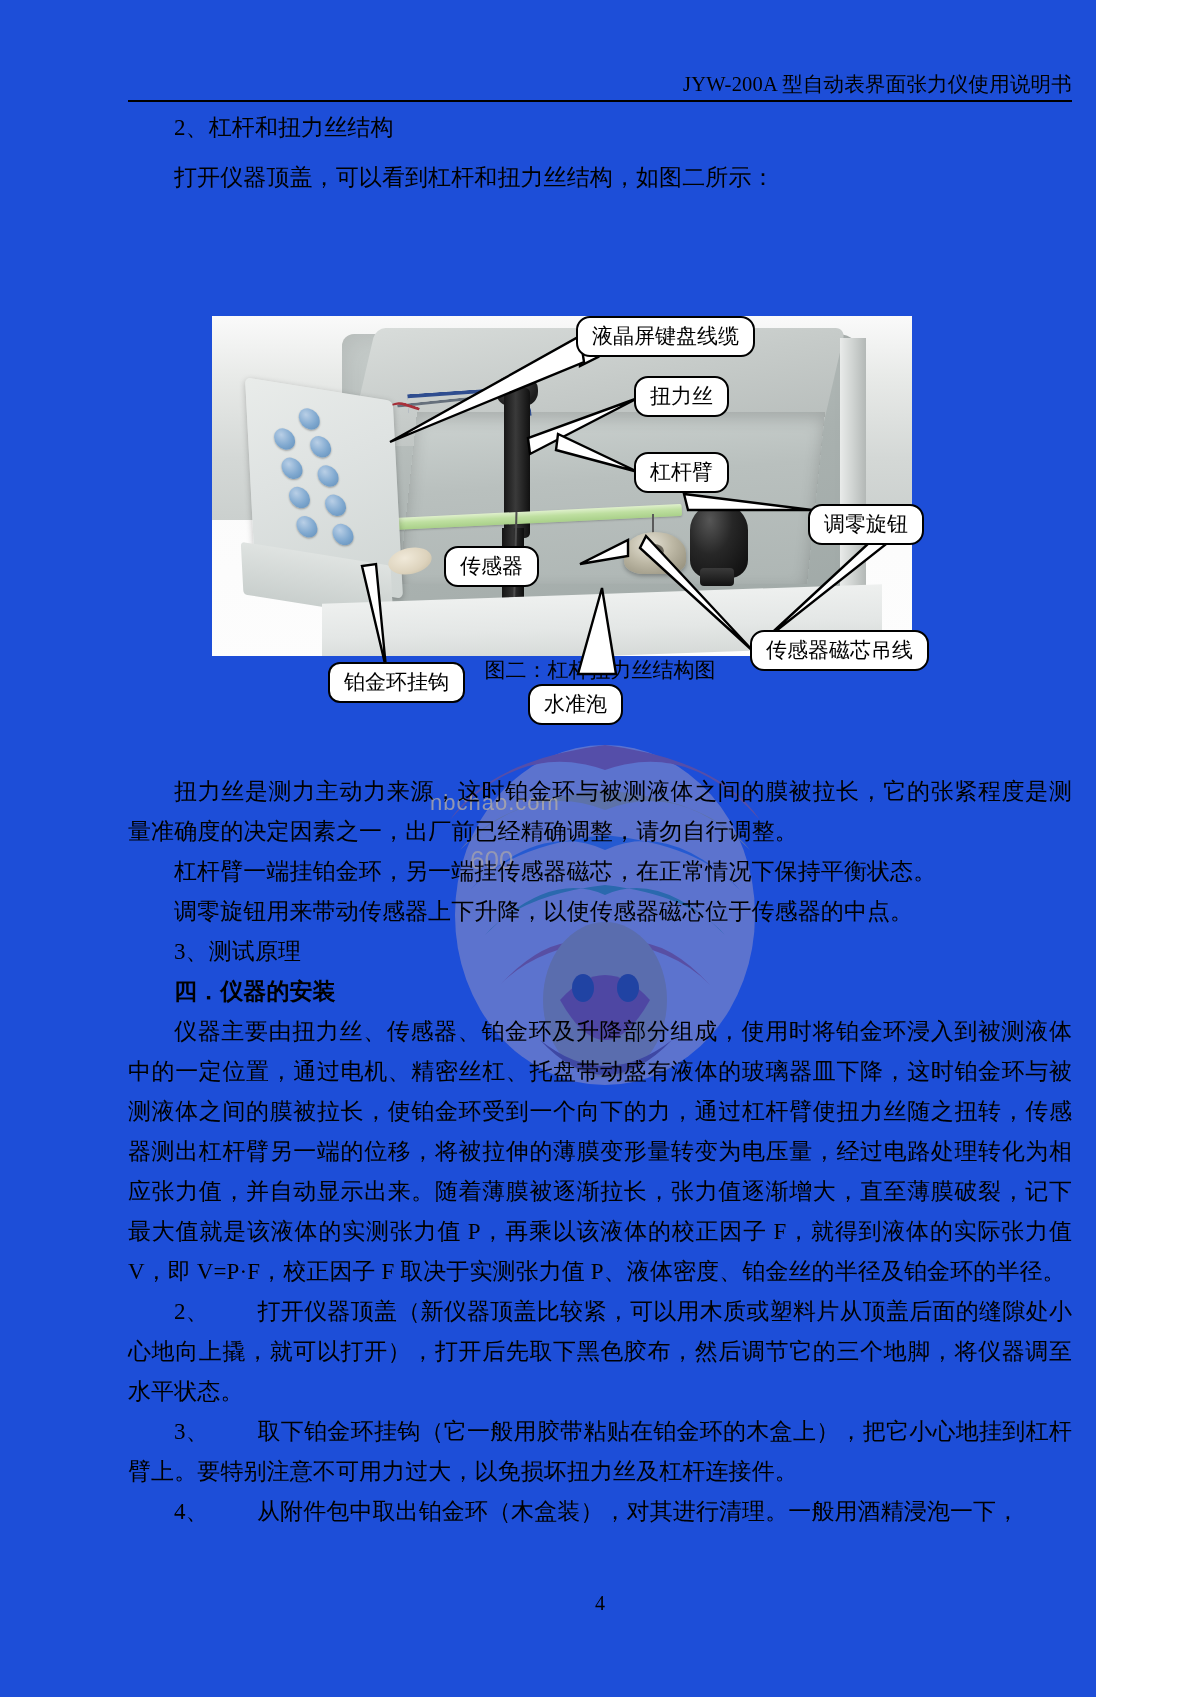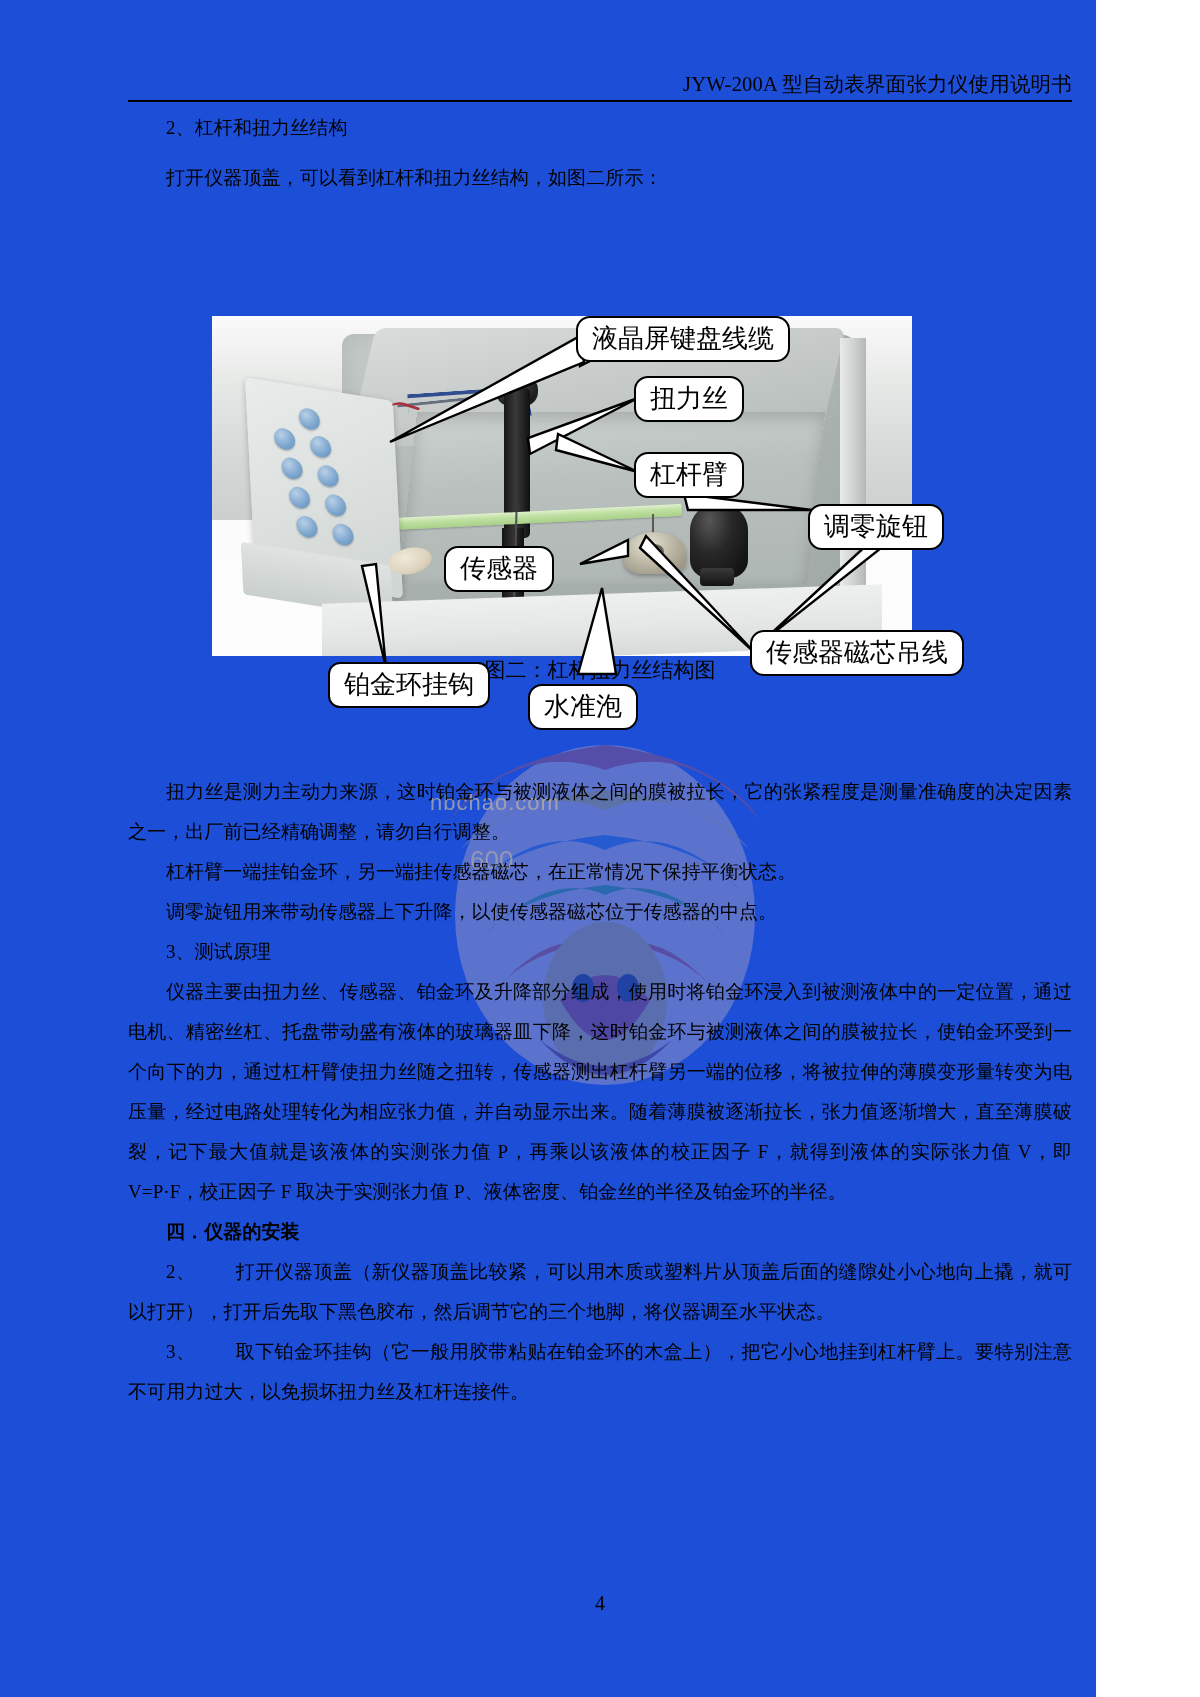--- a/index.html
+++ b/index.html
@@ -40,21 +40,21 @@
   }
   
   .content {
     position: absolute;
     left: 128px;
     top: 108px;
     width: 944px;
   }
   p {
     margin: 0 0 0 0;
-    font-size: 19px;
+    font-size: 23px;
     line-height: 40px;
     text-align: justify;
     text-justify: inter-ideograph;
     letter-spacing: 0.1px;
   }
   p.indent { text-indent: 2em; }
   .numlist { text-indent: 2em; }
   .numlist .gap { display: inline-block; width: 2.1em; }
 
   
@@ -231,21 +231,21 @@
     left: 440px; top: 198px; width: 1.5px; height: 26px;
     background: #5a5a5a;
   }
 
   
   .callout {
     position: absolute;
     background: #fff;
     border: 2.4px solid #000;
     border-radius: 14px;
-    font-size: 26px;
+    font-size: 21px;
     line-height: 1;
     padding: 8px 14px;
     white-space: nowrap;
     z-index: 6;
     text-align: center;
   }
   .leader {
     position: absolute;
     z-index: 5;
     pointer-events: none;
@@ -406,27 +406,30 @@
 
       <div class="fig-caption">图二：杠杆扭力丝结构图</div>
     </div>
 
     <div style="height:86px"></div>
 
     <p class="indent">扭力丝是测力主动力来源，这时铂金环与被测液体之间的膜被拉长，它的张紧程度是测量准确度的决定因素之一，出厂前已经精确调整，请勿自行调整。</p>
     <p class="indent">杠杆臂一端挂铂金环，另一端挂传感器磁芯，在正常情况下保持平衡状态。</p>
     <p class="indent">调零旋钮用来带动传感器上下升降，以使传感器磁芯位于传感器的中点。</p>
     <p class="indent">3、测试原理</p>
+    <p class="indent" style="font-weight:bold">四．仪器的安装</p>
+
     <p class="indent">仪器主要由扭力丝、传感器、铂金环及升降部分组成，使用时将铂金环浸入到被测液体中的一定位置，通过电机、精密丝杠、托盘带动盛有液体的玻璃器皿下降，这时铂金环与被测液体之间的膜被拉长，使铂金环受到一个向下的力，通过杠杆臂使扭力丝随之扭转，传感器测出杠杆臂另一端的位移，将被拉伸的薄膜变形量转变为电压量，经过电路处理转化为相应张力值，并自动显示出来。随着薄膜被逐渐拉长，张力值逐渐增大，直至薄膜破裂，记下最大值就是该液体的实测张力值 P，再乘以该液体的校正因子 F，就得到液体的实际张力值 V，即 V=P·F，校正因子 F 取决于实测张力值 P、液体密度、铂金丝的半径及铂金环的半径。</p>
-
-    <p class="indent" style="font-weight:bold">四．仪器的安装</p>
 
     <p class="numlist">
       <span>2、</span><span class="gap"></span><span>打开仪器顶盖（新仪器顶盖比较紧，可以用木质或塑料片从顶盖后面的缝隙处小心地向上撬，就可以打开），打开后先取下黑色胶布，然后调节它的三个地脚，将仪器调至水平状态。</span>
     </p>
     <p class="numlist">
       <span>3、</span><span class="gap"></span><span>取下铂金环挂钩（它一般用胶带粘贴在铂金环的木盒上），把它小心地挂到杠杆臂上。要特别注意不可用力过大，以免损坏扭力丝及杠杆连接件。</span>
     </p>
+    <p class="numlist">
+      <span>4、</span><span class="gap"></span><span>从附件包中取出铂金环（木盒装），对其进行清理。一般用酒精浸泡一下，</span>
+    </p>
 
   </div>
 
   <div class="pagenum">4</div>
 </div>
 
 </body></html>

